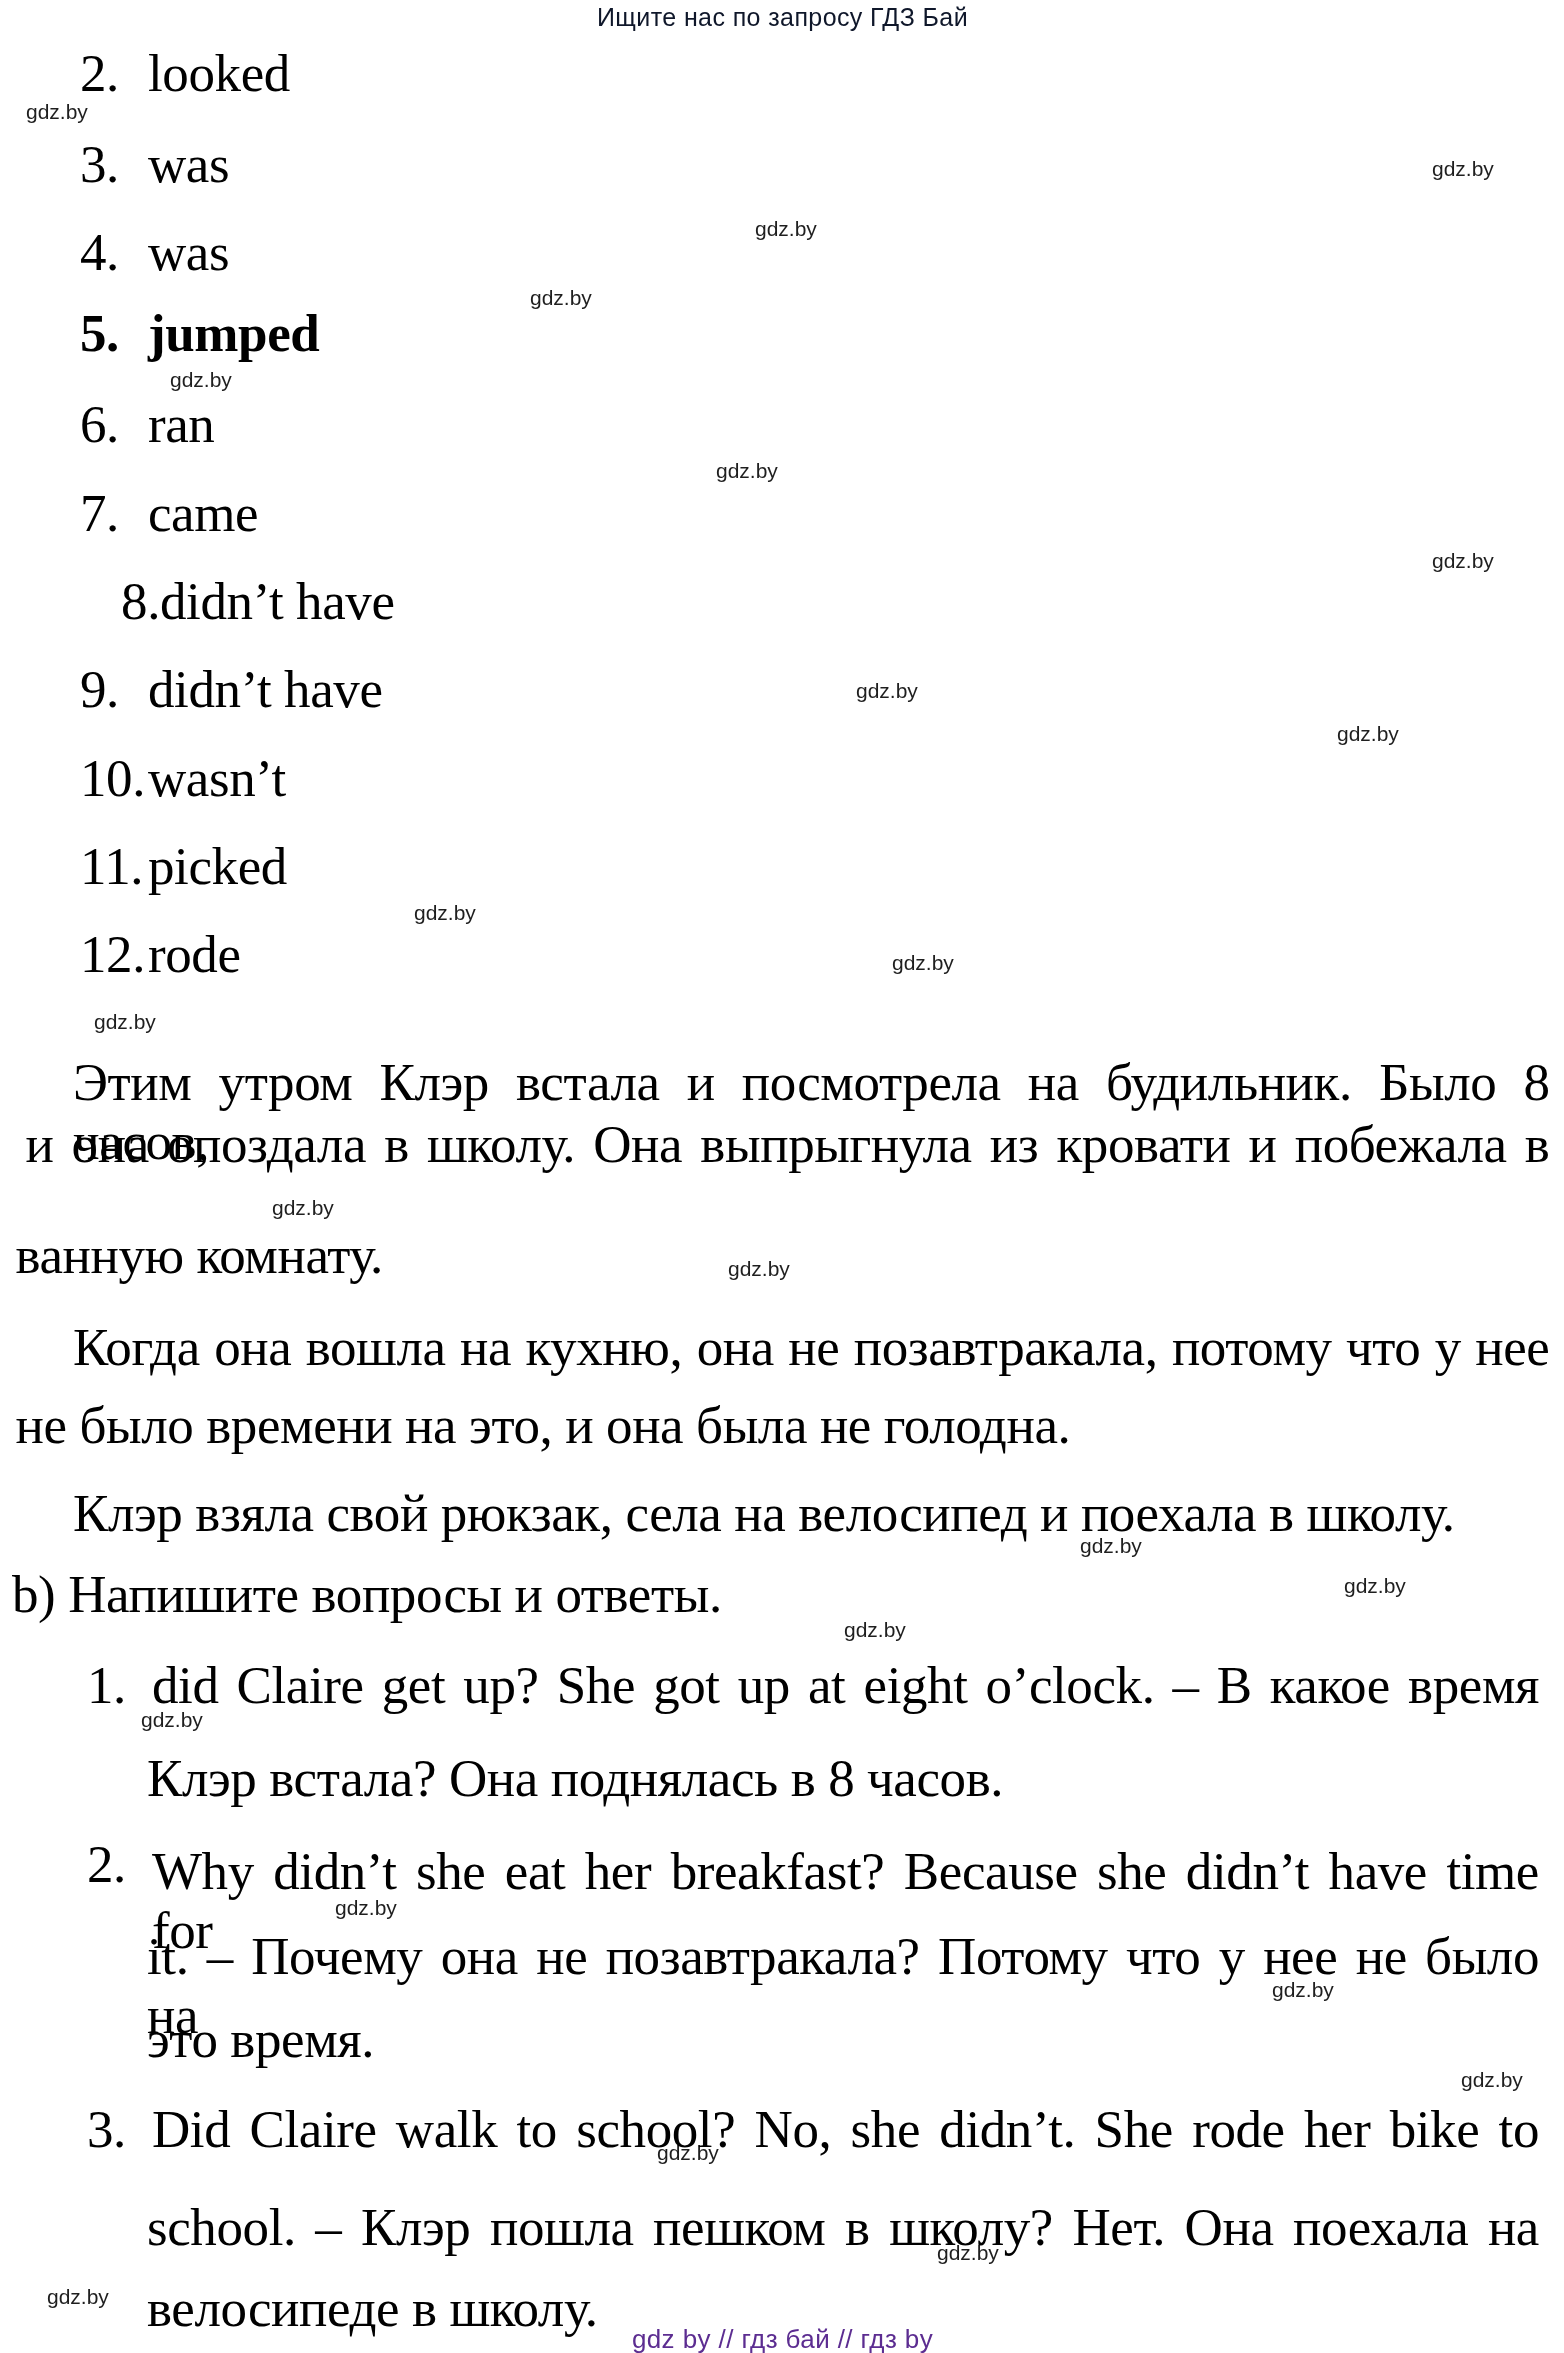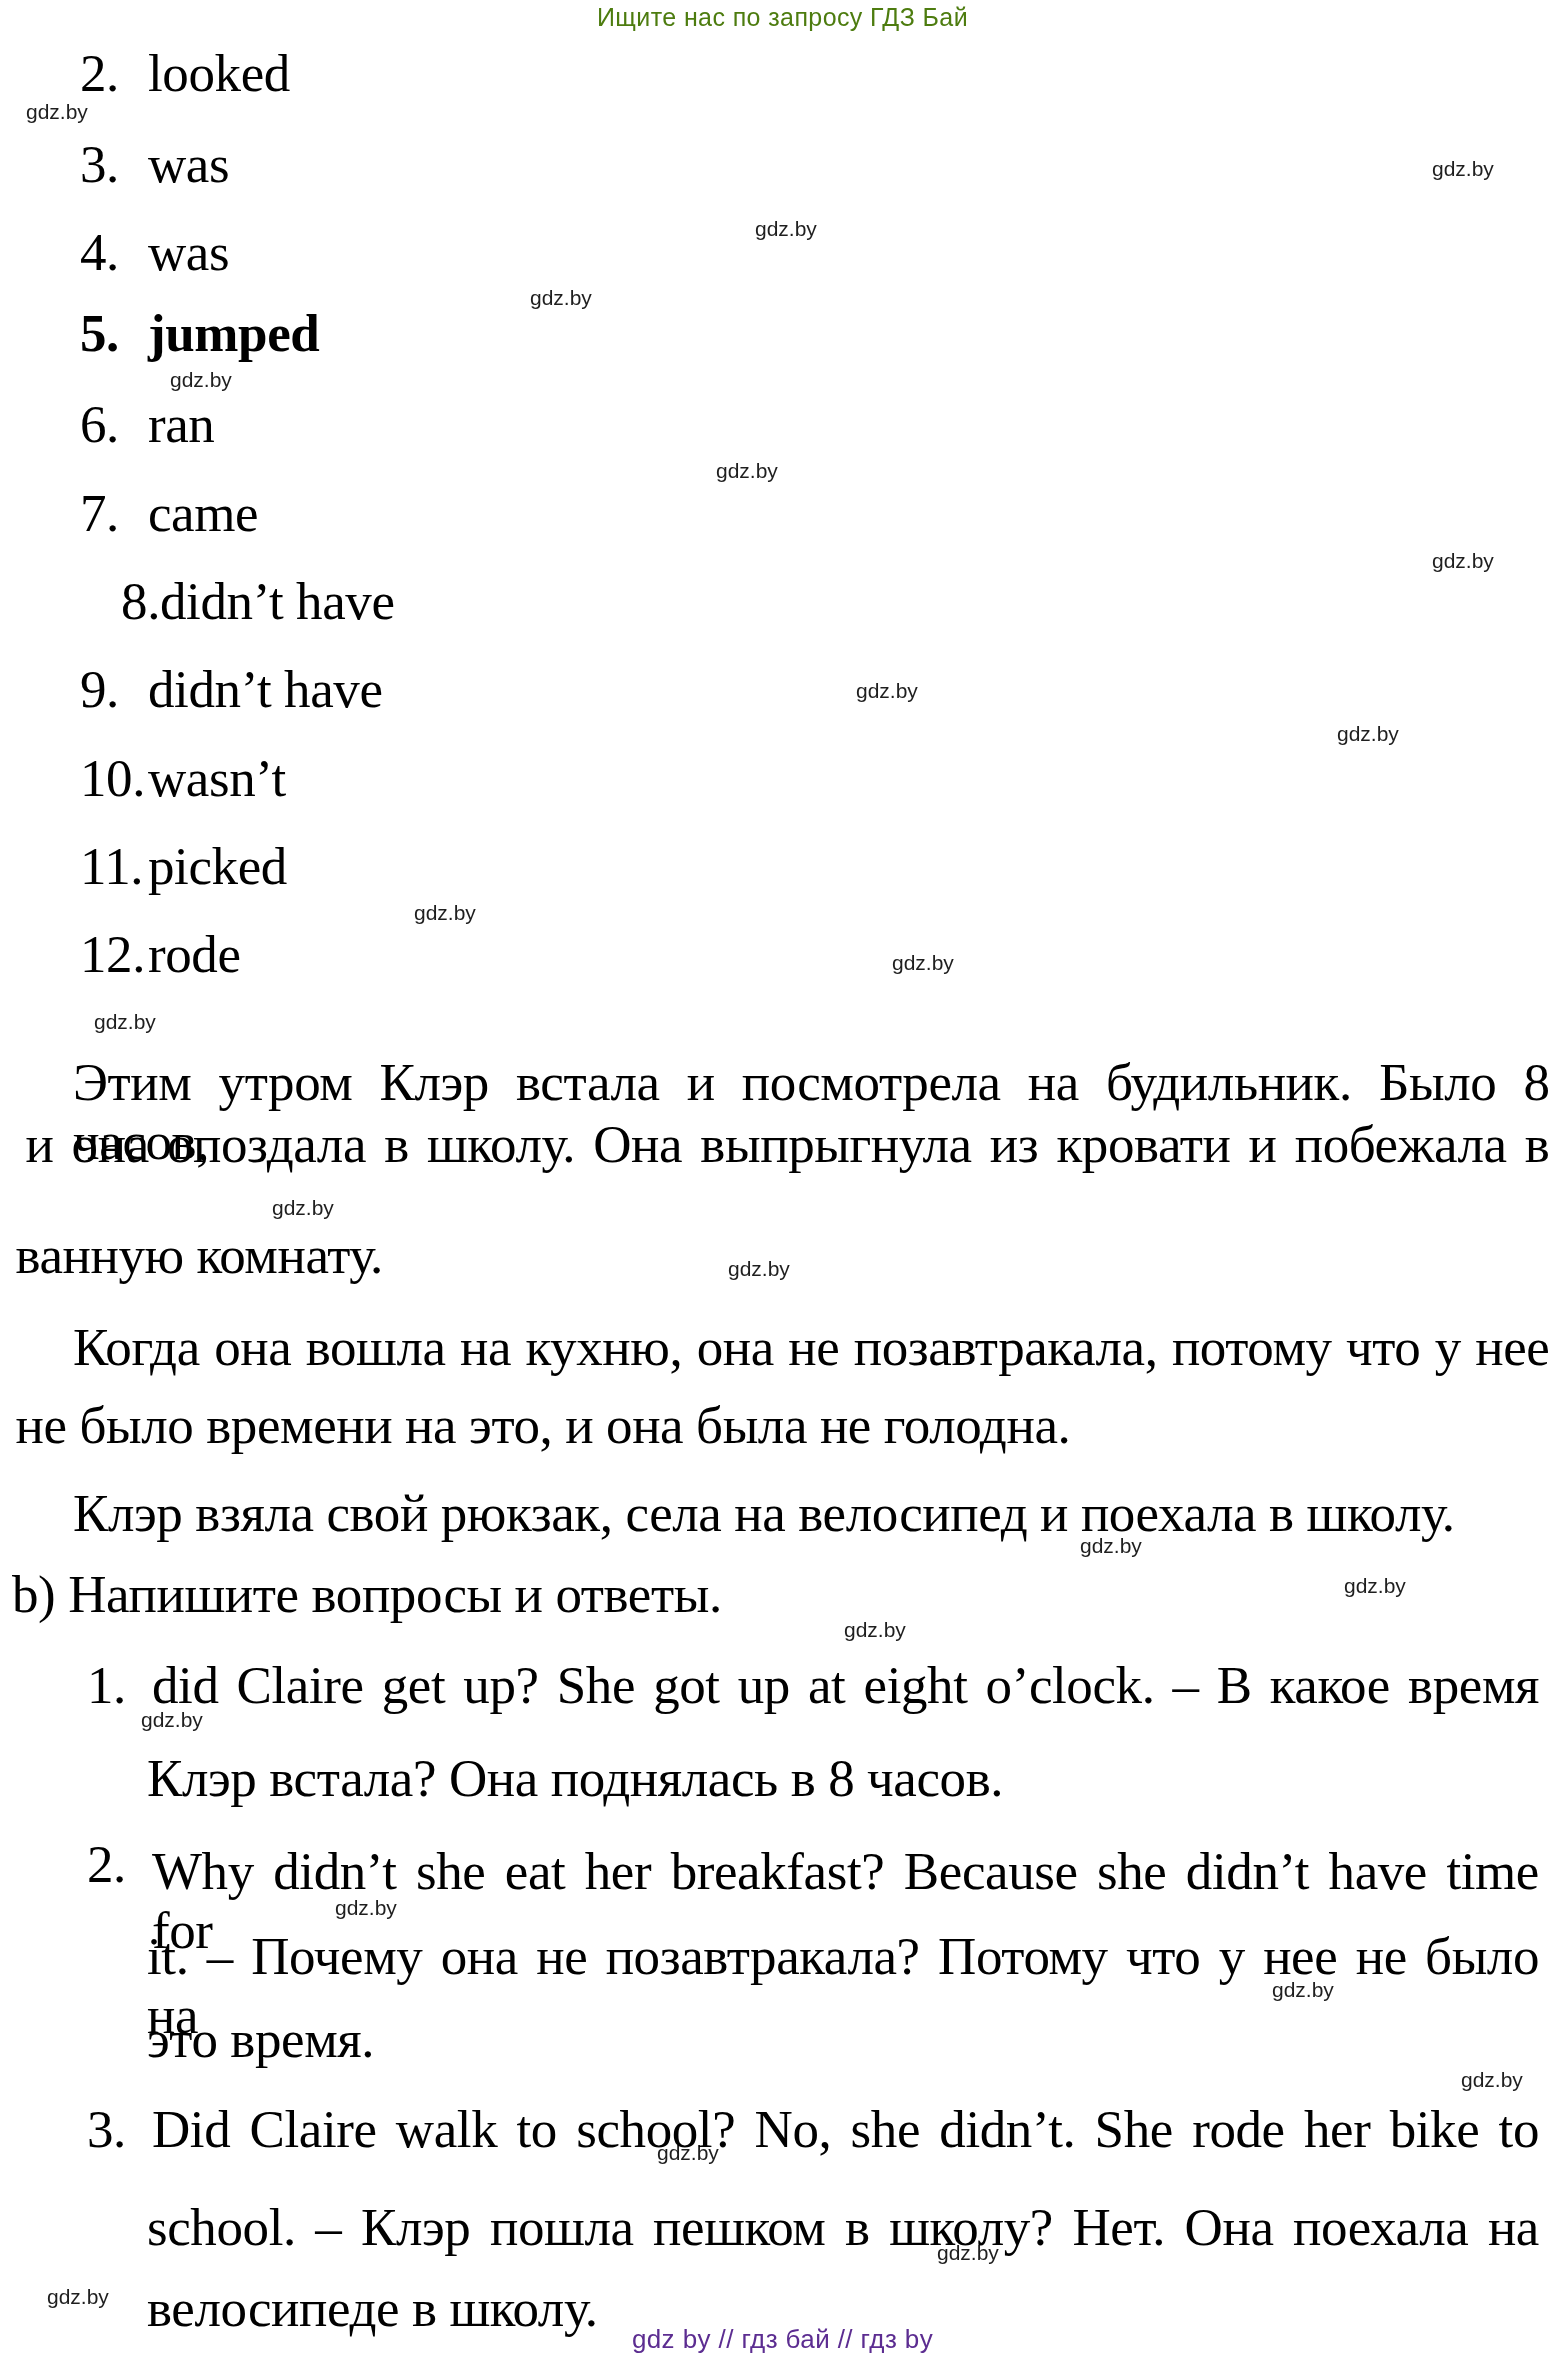--- a/index.html
+++ b/index.html
@@ -50,21 +50,21 @@
     top: 2324px; left: 0; right: 0;
     text-align: center;
     font-family: "Liberation Sans", "DejaVu Sans", sans-serif;
     font-size: 26px;
     letter-spacing: 0.4px;
   }
 </style>
 </head>
 <body>
 
-<div class="promo-header" style="color: #4d7c0f;">Ищите нас по запросу ГДЗ Бай</div>
+<div class="promo-header" style="color: #0f172a;">Ищите нас по запросу ГДЗ Бай</div>
 
 <div id="watermarks-layer">
     <span class="wm" style="left: 26px; top: 101px; color: rgb(31, 31, 31);">gdz.by</span>
     <span class="wm" style="left: 1432px; top: 158px; color: rgb(31, 31, 31);">gdz.by</span>
     <span class="wm" style="left: 755px; top: 218px; color: rgb(31, 31, 31);">gdz.by</span>
     <span class="wm" style="left: 530px; top: 287px; color: rgb(31, 31, 31);">gdz.by</span>
     <span class="wm" style="left: 170px; top: 369px; color: rgb(31, 31, 31);">gdz.by</span>
     <span class="wm" style="left: 716px; top: 460px; color: rgb(31, 31, 31);">gdz.by</span>
     <span class="wm" style="left: 1432px; top: 550px; color: rgb(31, 31, 31);">gdz.by</span>
     <span class="wm" style="left: 856px; top: 680px; color: rgb(31, 31, 31);">gdz.by</span>

